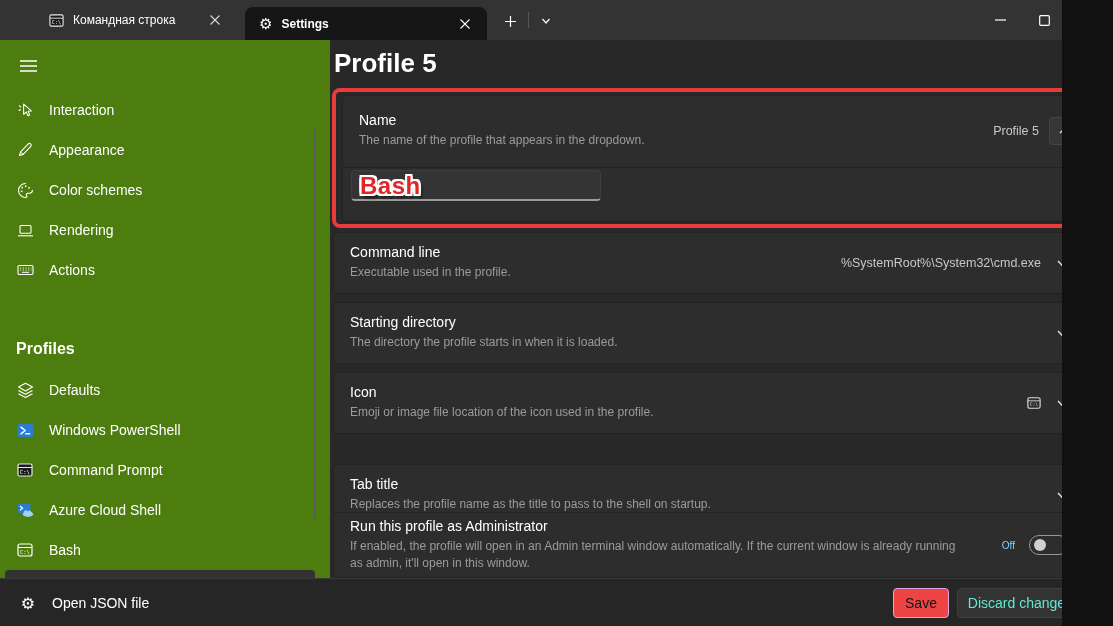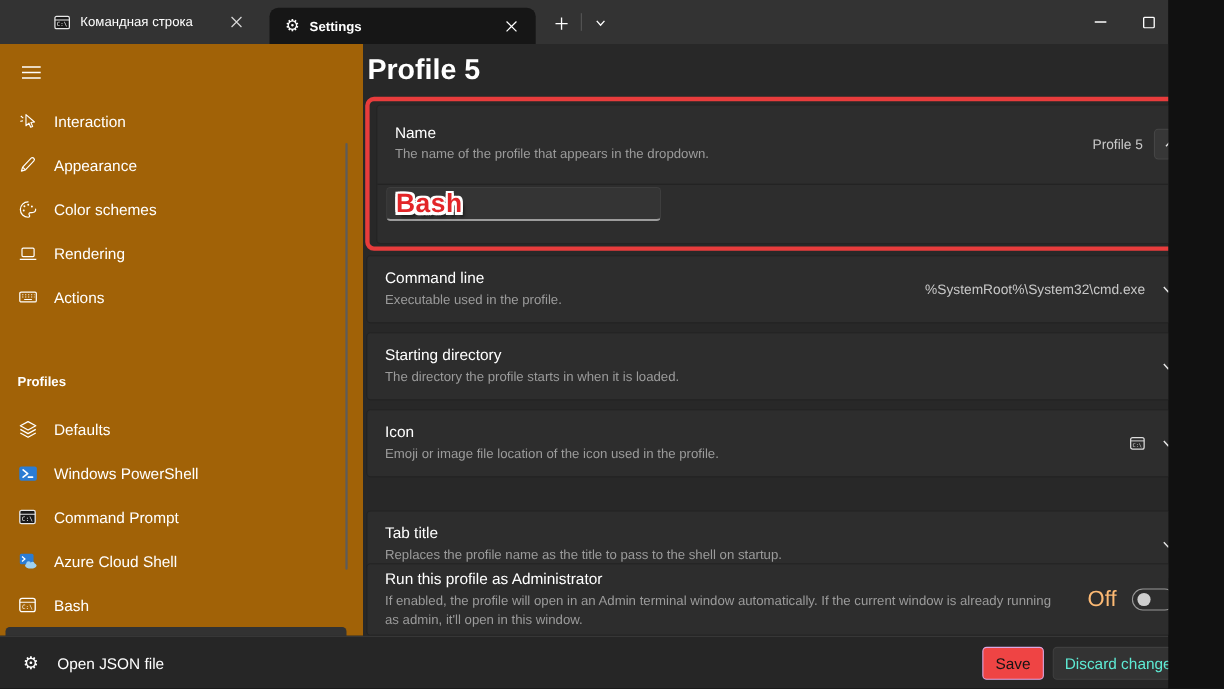--- a/index.html
+++ b/index.html
@@ -21,34 +21,34 @@
   .tab-close { width:24px; height:24px; display:flex; align-items:center; justify-content:center;
     border-radius:4px; flex:none; }
   .bar-btn { position:absolute; display:flex; align-items:center; justify-content:center; border-radius:4px; }
   .newtab-btn { left:496px; top:8px; width:28px; height:26px; }
   .bar-sep { position:absolute; left:528px; top:12px; width:1px; height:16px; background:#565656; }
   .tabdrop-btn { left:533px; top:8px; width:26px; height:26px; }
   .win-btn { position:absolute; top:0; width:44px; height:40px; display:flex; align-items:center; justify-content:center; }
   .win-min { left:978px; } .win-max { left:1022px; } .win-close { left:1066px; }
 
   
-  .sidebar { position:absolute; left:0; top:40px; width:330px; height:538px; background:#a16207; }
+  .sidebar { position:absolute; left:0; top:40px; width:330px; height:538px; background:#4d7c0f; }
   .main { position:absolute; left:330px; top:40px; width:783px; height:538px; background:#282828; }
   .footer { position:absolute; left:0; bottom:0; width:100%; height:48px; background:#262626; border-top:1px solid #3a3a3a; }
 
   
   .hamburger { position:absolute; left:12px; top:12px; width:32px; height:28px;
     display:flex; align-items:center; justify-content:center; border-radius:4px; }
   .nav-item { position:absolute; left:5px; width:310px; height:40px; display:flex; align-items:center;
     border-radius:4px; }
   .nav-icon { width:18px; height:18px; margin-left:11px; display:flex; align-items:center; justify-content:center; flex:none; }
   .nav-label { margin-left:15px; font-size:14px; color:#ffffff; white-space:nowrap; }
   .nav-item.selected { background:#323232; }
   .sel-pill { position:absolute; left:0; top:12px; width:3px; height:16px; border-radius:2px; background:#d8a0df; }
-  .profiles-header { position:absolute; left:16px; top:300px; font-size:12px; font-weight:bold; color:#ffffff; }
+  .profiles-header { position:absolute; left:16px; top:300px; font-size:16px; font-weight:bold; color:#ffffff; }
   .sb-scroll { position:absolute; left:314px; top:90px; width:2px; height:388px; background:#5c5c5c; border-radius:1px; }
 
   
   .page-title { position:absolute; left:4px; top:8px; font-size:26px; font-weight:bold; color:#ffffff; }
   .annot-rect { position:absolute; left:2px; top:48px; width:768px; height:140px;
     border:4px solid #e83c3c; border-radius:8px; pointer-events:none; z-index:5; }
   .name-card { position:absolute; left:12px; top:55px; width:746px; height:127px;
     background:#2d2d2d; border:1px solid #232323; border-radius:4px; }
   .name-head { position:relative; height:70px; display:flex; align-items:center; padding:0 8px 0 16px; }
   .name-titles { flex:1; }
@@ -69,21 +69,21 @@
 
   .setting-row { position:absolute; left:3px; width:753px; height:62px; background:#2d2d2d;
     border:1px solid #232323; border-radius:4px; display:flex; align-items:center; padding:0 16px; }
   .row-cmd { top:192px;justify-content:space-between; } .row-dir { top:262px; } .row-icon { top:332px; } .row-tab { top:424px; }
   .row-admin { top:472px; height:66px;gap:33px; }
   .row-text { flex:1; min-width:0; }
   .row-right { display:flex; align-items:center; gap:14px; flex:none; }
   .row-value { font-size:12.5px; color:#c8c8c8; white-space:nowrap; }
   .row-admin .row-text { max-width:642px; }
 
-  .toggle-label { font-size:20px; color:#fdba74; }
+  .toggle-label { font-size:10px; color:#7dd3fc; }
   .toggle { width:40px; height:20px; border:1px solid #989898; border-radius:10px; position:relative; background:#2d2d2d; }
   .toggle-knob { position:absolute; left:4px; top:3px; width:12px; height:12px; border-radius:50%; background:#cfcfcf; }
 
   .main-scroll { position:absolute; left:776px; top:35px; width:3px; height:280px; background:#5c5c5c; border-radius:2px; }
 
   .cursor { position:absolute; left:746px; top:101px; z-index:20; pointer-events:none; }
 
   
   .footer-left { position:absolute; left:12px; top:8px; height:32px; display:flex; align-items:center; border-radius:4px; padding:0 6px; }
   .footer-gear { width:20px; height:20px; display:flex; align-items:center; justify-content:center; font-size:16px; color:#fff; }

